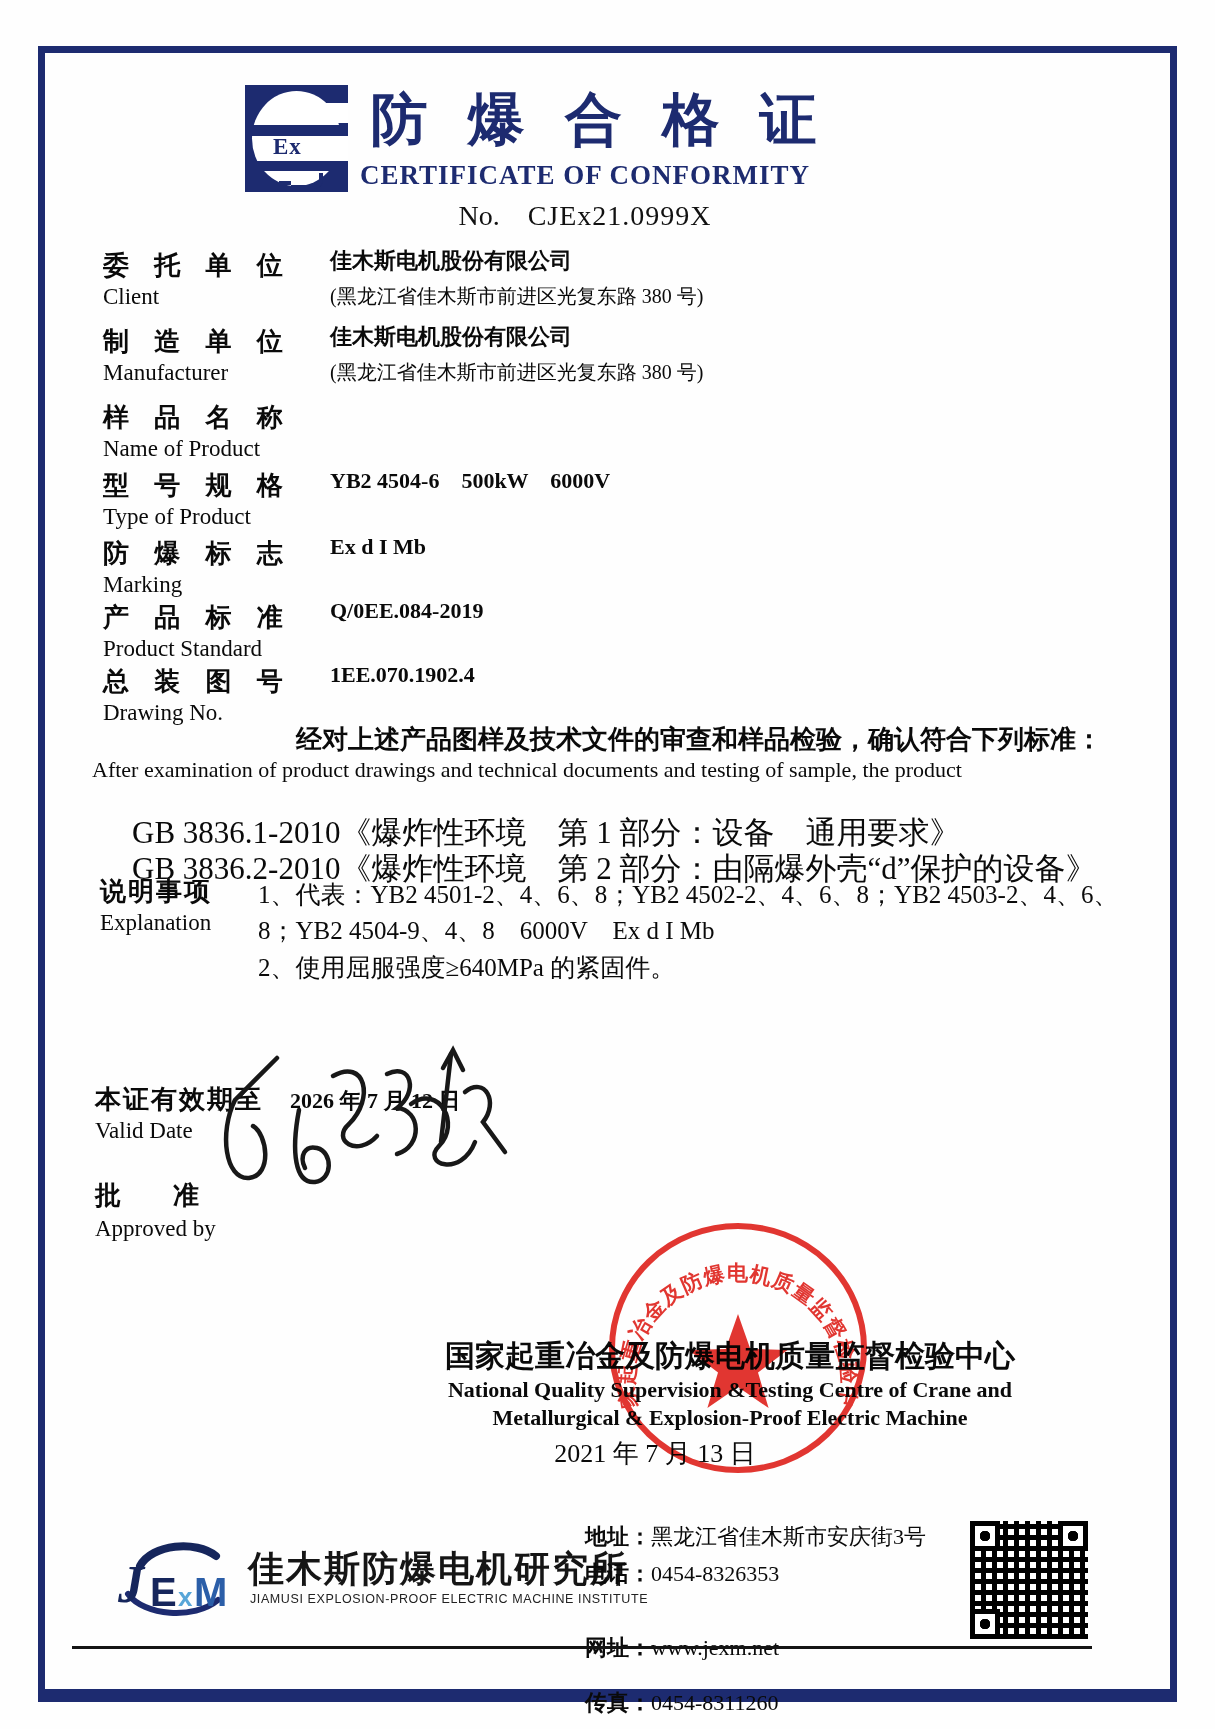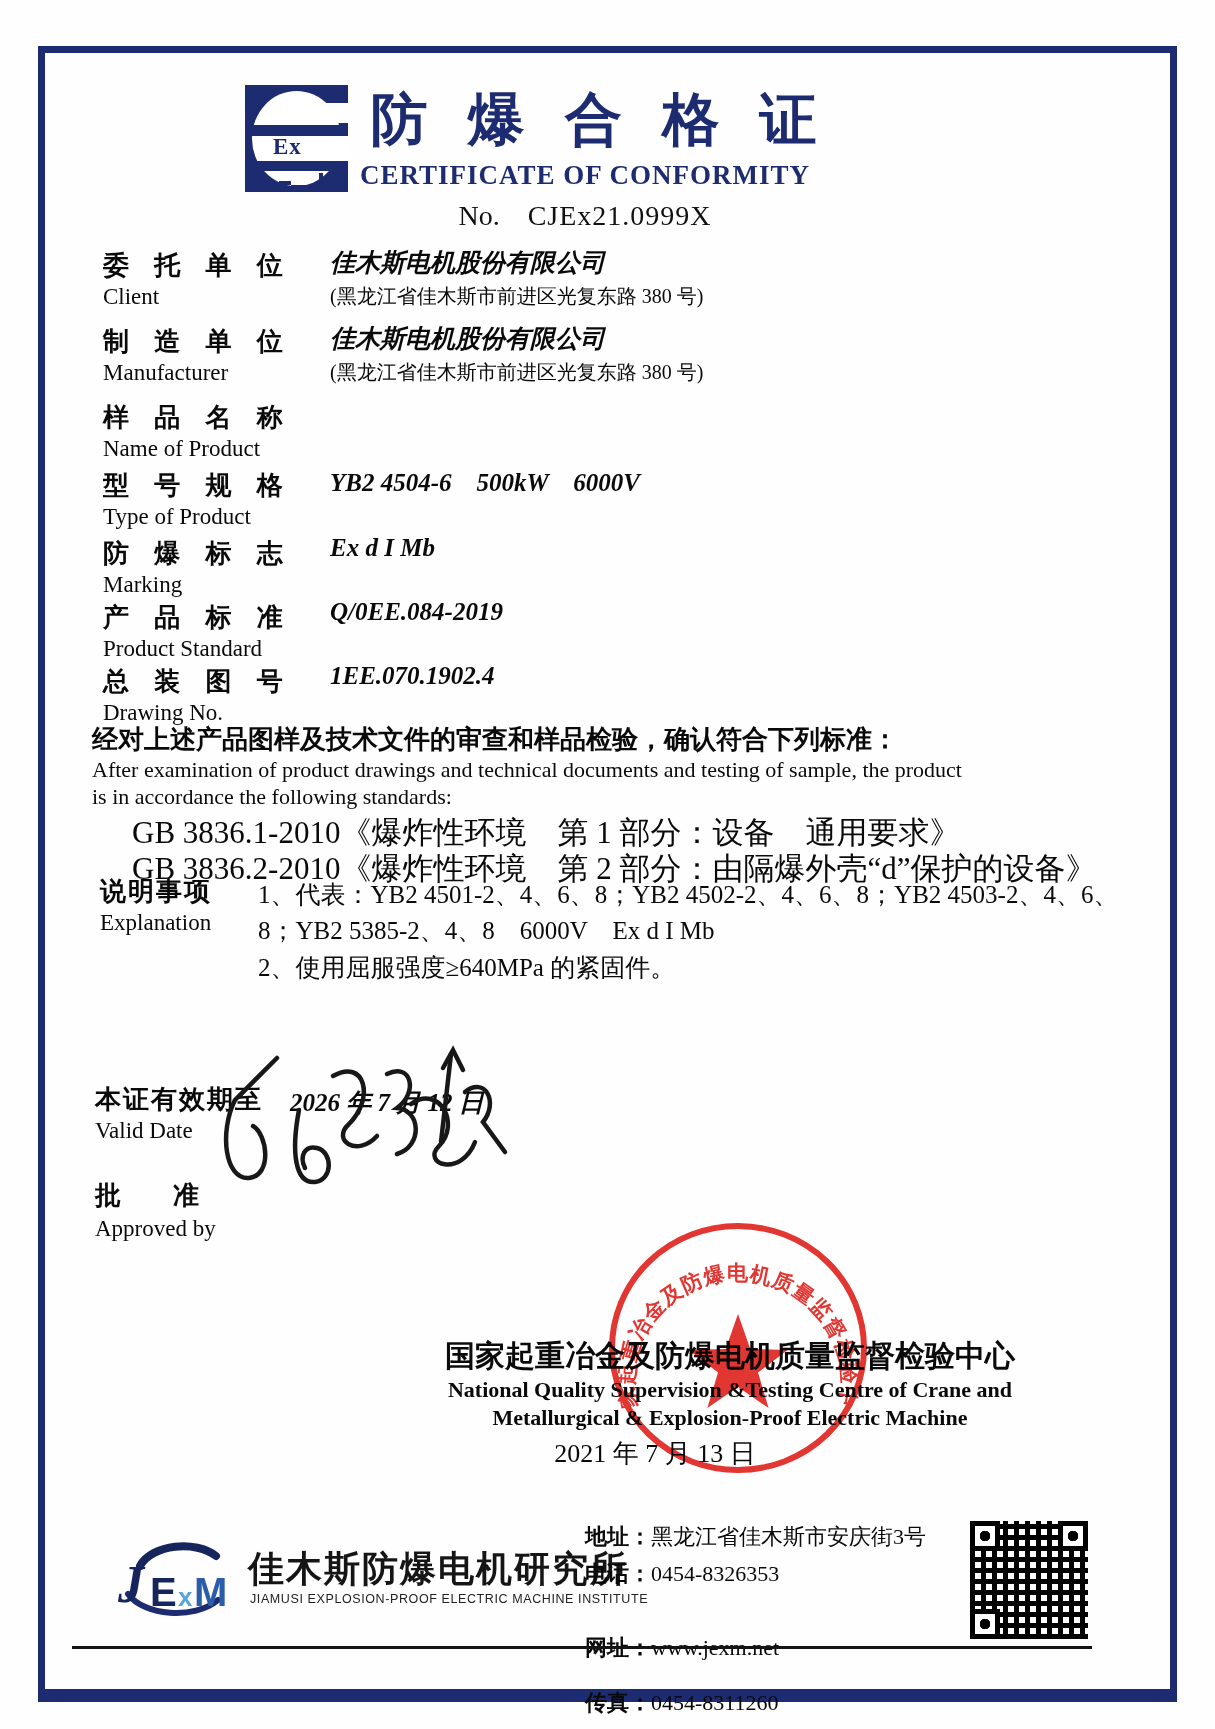--- a/index.html
+++ b/index.html
@@ -21,24 +21,24 @@
   .exlogo .hookdash{position:absolute;left:34px;top:96px;width:12px;height:4px;background:#1d2b70;}
   .title-zh{left:280px;top:82px;width:640px;text-align:center;font-size:57px;font-weight:bold;
             color:#1d2b70;letter-spacing:13px;}
   .title-en{left:260px;top:160px;width:650px;text-align:center;font-size:27px;font-weight:bold;
             color:#1d2b70;letter-spacing:1px;}
   .cert-no{left:260px;top:200px;width:650px;text-align:center;font-size:28px;color:#111;}
   .cert-no b{font-weight:normal;margin-left:28px;letter-spacing:1px;}
   
   .lzh{font-family:"Liberation Sans","DejaVu Sans",sans-serif;font-weight:bold;font-size:26px;letter-spacing:9px;white-space:nowrap;}
   .len{font-size:23px;}
-  .fval{font-size:25px;font-weight:600;white-space:nowrap;font-style:italic;}
+  .fval{font-size:22px;font-weight:600;white-space:nowrap;}
   .fextra{font-size:20px;white-space:nowrap;}
   
-  .confzh{left:92px;top:722px;width:1010px;font-family:"Liberation Sans",sans-serif;font-weight:bold;font-size:26px;white-space:nowrap;}
+  .confzh{left:92px;top:722px;width:1010px;font-family:"Liberation Sans",sans-serif;font-weight:bold;font-size:26px;white-space:nowrap;text-align:right;}
   .confen{font-size:22px;white-space:nowrap;}
   .gbline{left:132px;font-size:31px;white-space:nowrap;}
   .expline{left:258px;font-size:25px;white-space:nowrap;}
   
   .stamp{mix-blend-mode:multiply;opacity:.92;}
   
   .inst-zh{font-family:"Liberation Sans",sans-serif;font-weight:bold;font-size:36px;letter-spacing:2px;color:#151515;}
   .inst-en{font-family:"Liberation Sans",sans-serif;font-size:12.5px;letter-spacing:.6px;color:#222;}
   .contact-row{font-size:22px;white-space:nowrap;}
   .contact-row .cl{font-family:"Liberation Sans",sans-serif;font-weight:bold;}
@@ -102,28 +102,27 @@
   <div class="abs lzh" style="left:103px;top:600px">产 品 标 准</div>
   <div class="abs len" style="left:103px;top:636px">Product Standard</div>
   <div class="abs fval" style="left:330px;top:598px">Q/0EE.084-2019</div>
 
   <div class="abs lzh" style="left:103px;top:664px">总 装 图 号</div>
   <div class="abs len" style="left:103px;top:700px">Drawing No.</div>
   <div class="abs fval" style="left:330px;top:662px">1EE.070.1902.4</div>
 
   <div class="abs confzh">经对上述产品图样及技术文件的审查和样品检验，确认符合下列标准：</div>
   <div class="abs confen" style="left:92px;top:757px">After examination of product drawings and technical documents and testing of sample, the product</div>
-  <div class="abs confen" style="left:92px;top:784px">is in accordance the following standards:</div>
   <div class="abs gbline" style="top:812px">GB 3836.1-2010《爆炸性环境　第 1 部分：设备　通用要求》</div>
   <div class="abs gbline" style="top:848px">GB 3836.2-2010《爆炸性环境　第 2 部分：由隔爆外壳“d”保护的设备》</div>
 
   <div class="abs lzh" style="left:100px;top:874px;letter-spacing:2px">说明事项</div>
   <div class="abs len" style="left:100px;top:910px">Explanation</div>
   <div class="abs expline" style="top:878px">1、代表：YB2 4501-2、4、6、8；YB2 4502-2、4、6、8；YB2 4503-2、4、6、</div>
-  <div class="abs expline" style="top:914px">8；YB2 5385-2、4、8　6000V　Ex d I Mb</div>
+  <div class="abs expline" style="top:914px">8；YB2 4504-9、4、8　6000V　Ex d I Mb</div>
   <div class="abs expline" style="top:951px">2、使用屈服强度≥640MPa 的紧固件。</div>
 
   <div class="abs lzh" style="left:95px;top:1082px;letter-spacing:2px">本证有效期至</div>
   <div class="abs len" style="left:95px;top:1118px">Valid Date</div>
   <div class="abs fval" style="left:290px;top:1086px;font-weight:600">2026 年 7 月 12 日</div>
 
   <div class="abs lzh" style="left:95px;top:1178px;letter-spacing:0">批　　准</div>
   <div class="abs len" style="left:95px;top:1216px">Approved by</div>
   <svg class="abs" style="left:215px;top:1040px" width="300" height="170" viewBox="0 0 300 170">
     <g fill="none" stroke="#181818" stroke-width="4.5" stroke-linecap="round">

